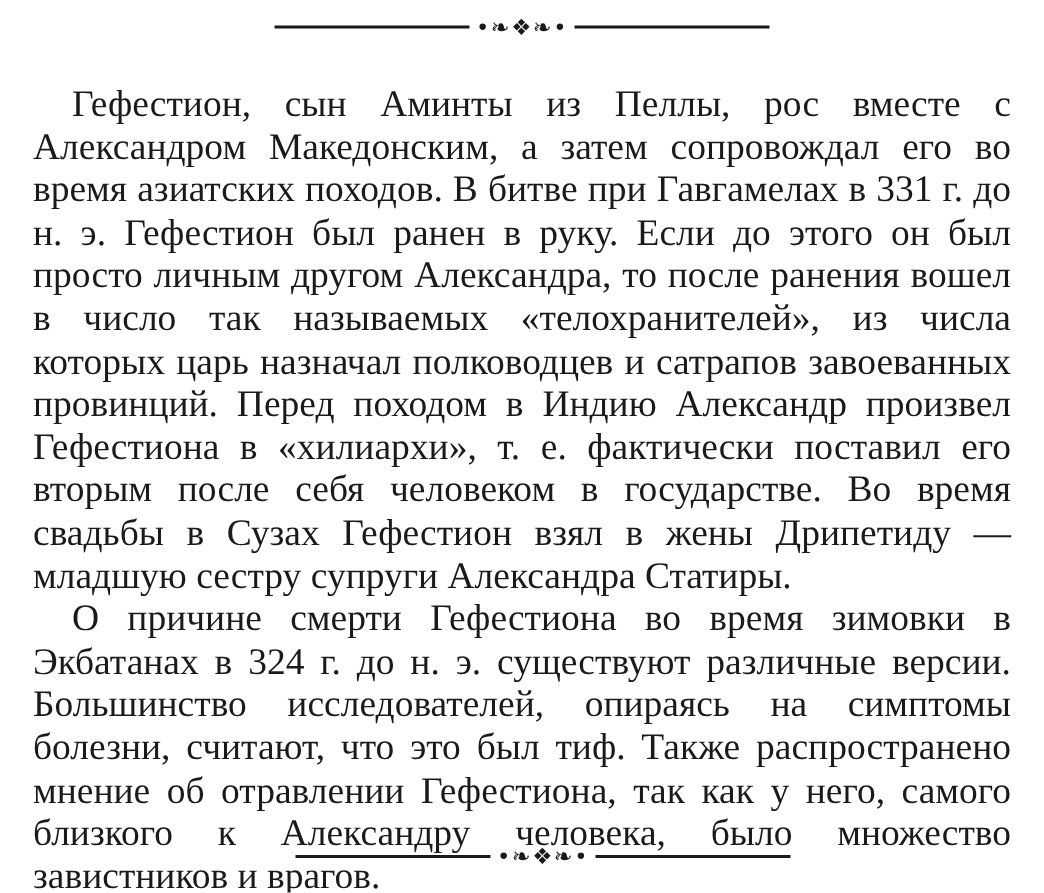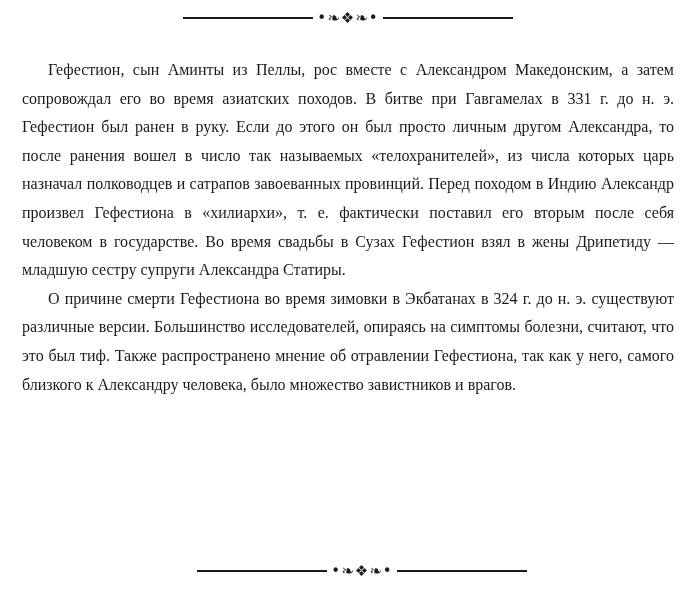--- a/index.html
+++ b/index.html
@@ -55,21 +55,21 @@
 
   
   .body-text {
     margin-top: 24px;
     padding: 0 8px;
   }
   .para {
     margin: 0;
     text-indent: 26px;
     text-align: justify;
-    font-size: 16px;
+    font-size: 25px;
     line-height: 28.6px;
     hyphens: manual;
   }
   .para + .para {
     margin-top: 0;
   }
 </style>
 </head>
 <body>
 

